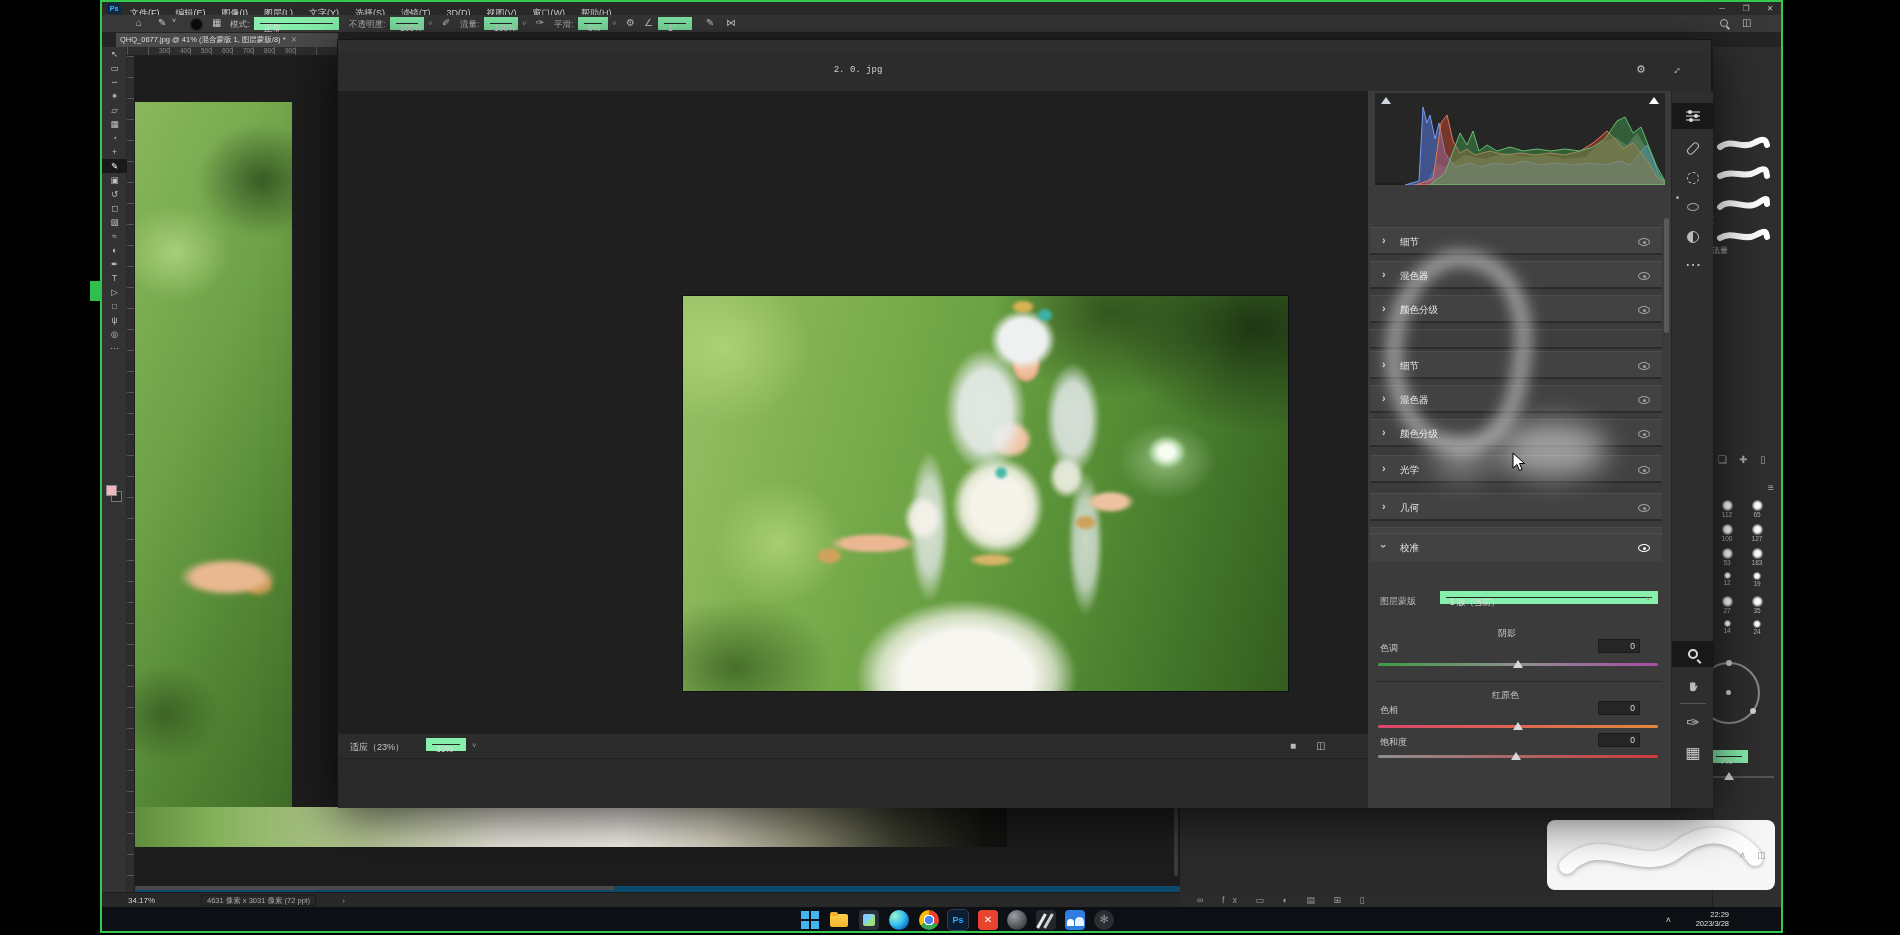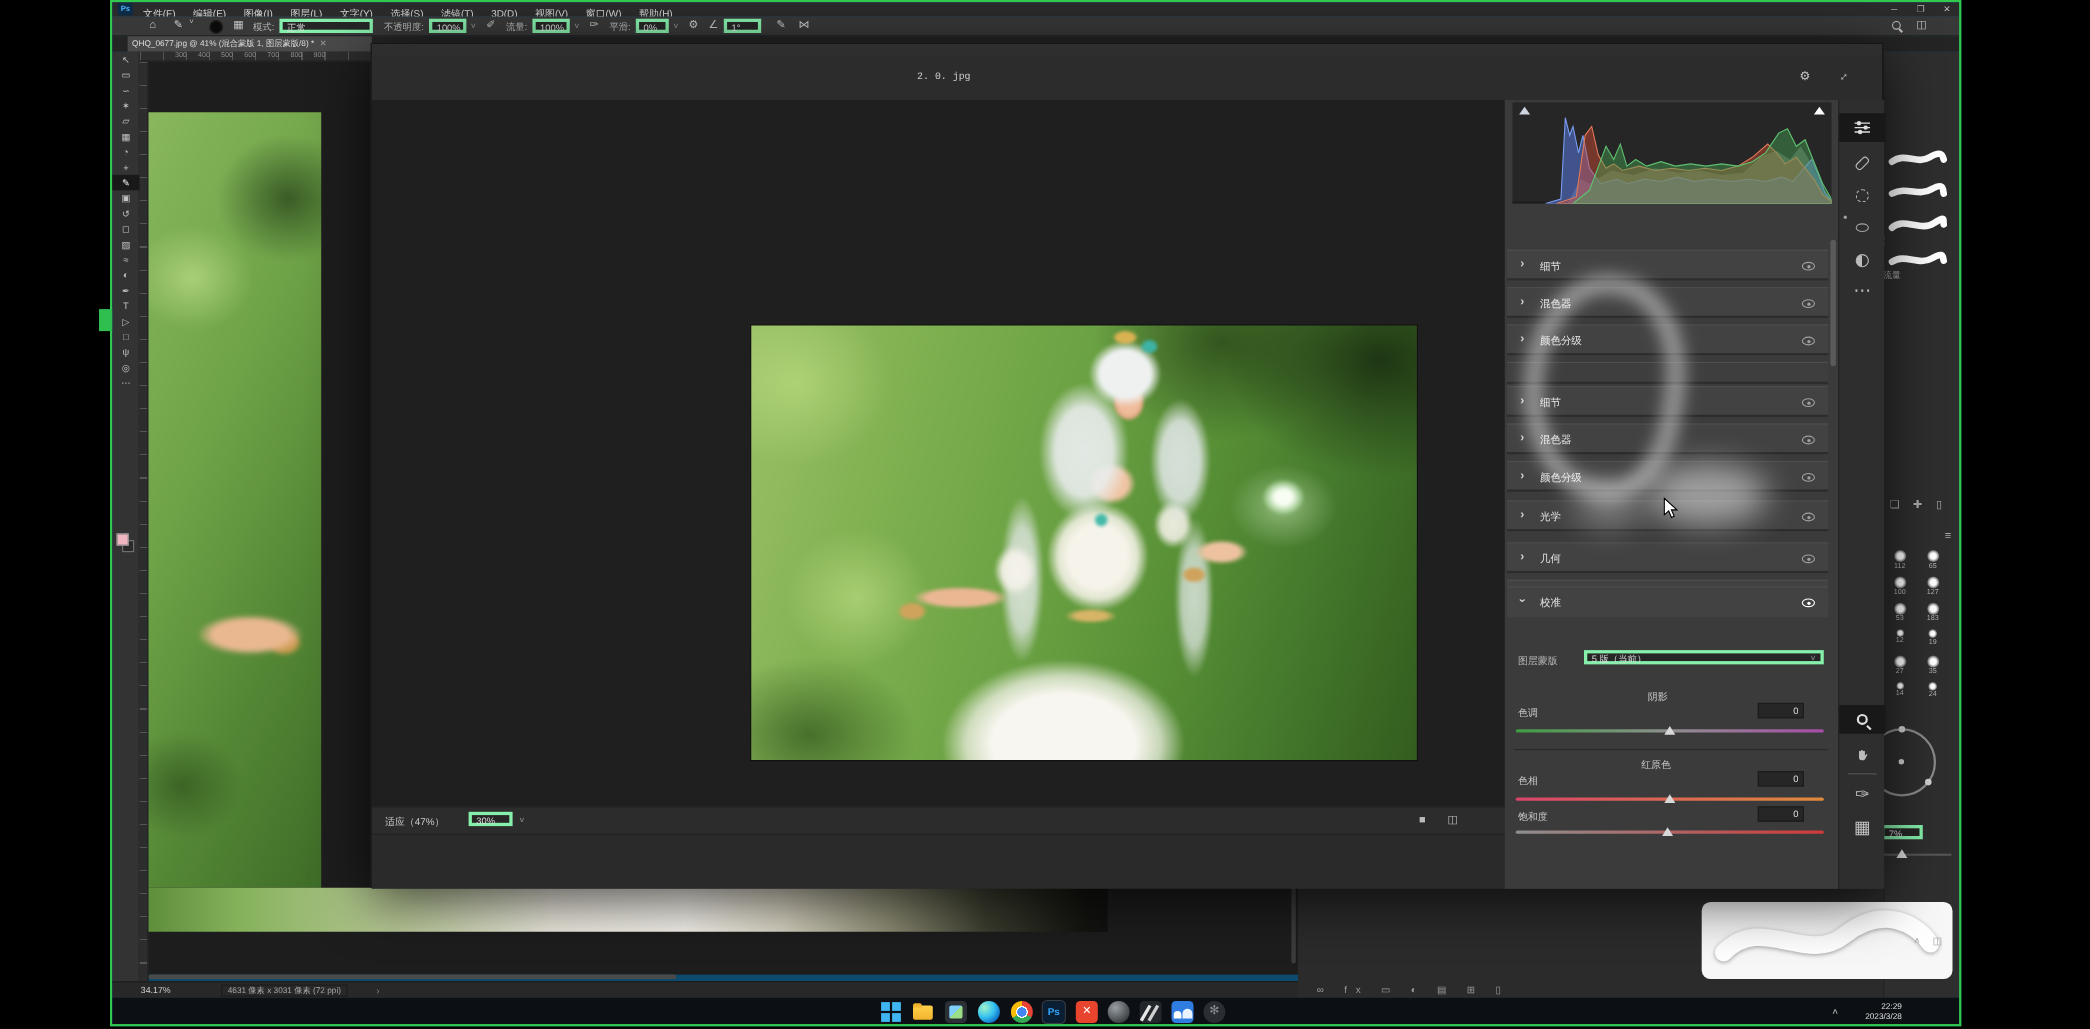--- a/index.html
+++ b/index.html
@@ -16,21 +16,21 @@
   
   .menubar { position:absolute; left:0; top:0; width:100%; height:13px; background:#2b2b2b; }
   .menu-item { display:inline-block; color:#d6d6d6; font-size:9px; padding:1px 8px; }
   .ps-logo { position:absolute; left:5px; top:1px; width:14px; height:11px; background:#0d2b45;
     color:#4db3ff; font-size:7px; font-weight:bold; text-align:center; line-height:11px; border-radius:2px;}
   .winctl { position:absolute; top:0; color:#bbb; font-size:8px; width:22px; text-align:center; height:13px; line-height:13px;}
 
   .optionsbar { position:absolute; left:0; top:13px; width:100%; height:18px; background:#383838; border-bottom:1px solid #222;}
   .opt-ic { position:absolute; top:2px; color:#c4c4c4; font-size:10px; }
   .opt-label { position:absolute; top:4px; color:#b8b8b8; font-size:8.5px; }
-  .opt-box { position:absolute; top:2px; height:13px; background:#262626; border:3px solid #86efac;
+  .opt-box { position:absolute; top:2px; height:13px; background:#262626; border:6px solid #86efac;
     color:#ddd; font-size:8.5px; line-height:11px; padding:0 4px; }
   .caret { color:#999; font-size:8px; }
   .mag { position:absolute; width:8px; height:8px; border:1.5px solid #bbb; border-radius:50%; }
   .mag::after { content:''; position:absolute; width:1.5px; height:4px; background:#bbb;
     left:6px; top:6px; transform:rotate(-45deg); }
 
   .tabbar { position:absolute; left:0; top:31px; width:100%; height:14px; background:#242424; }
   .doc-tab { position:absolute; left:14px; top:0; width:222px; height:14px; background:#4a4a4a;
     color:#ddd; font-size:7.5px; line-height:14px; padding:0 4px; overflow:hidden; white-space:nowrap;}
 
@@ -418,21 +418,21 @@
         <span style="position:absolute;left:430px;top:14px;width:180px;text-align:center;color:#cfcfcf;font-size:9px;font-family:Liberation Mono, monospace;">2. 0. jpg</span>
         <span style="position:absolute;left:1298px;top:12px;color:#c4c4c4;font-size:11px;">⚙</span>
         <span style="position:absolute;left:1332px;top:12px;color:#c4c4c4;font-size:11px;display:inline-block;transform:rotate(-45deg);">↔</span>
       </div>
       <div class="acr-preview">
         <div class="photo">
             <div class="paint"></div>
           </div>
       </div>
       <div class="acr-bottombar">
-        <span class="txt" style="left:12px;top:7px;color:#c8c8c8;">适应（47%）</span>
+        <span class="txt" style="left:12px;top:7px;color:#c8c8c8;">适应（23%）</span>
         <span class="opt-box" style="left:88px;top:4px;width:40px;position:absolute;">30%</span>
         <span class="txt caret" style="left:134px;top:7px;">˅</span>
         <span class="txt" style="left:952px;top:6px;font-size:10px;color:#bbb;">■</span>
         <span class="txt" style="left:978px;top:6px;font-size:10px;color:#bbb;">◫</span>
       </div>
       <div class="acr-footer">
         <span class="btn-ok">确定</span>
         <span class="btn-cancel">取消</span>
       </div>
 

